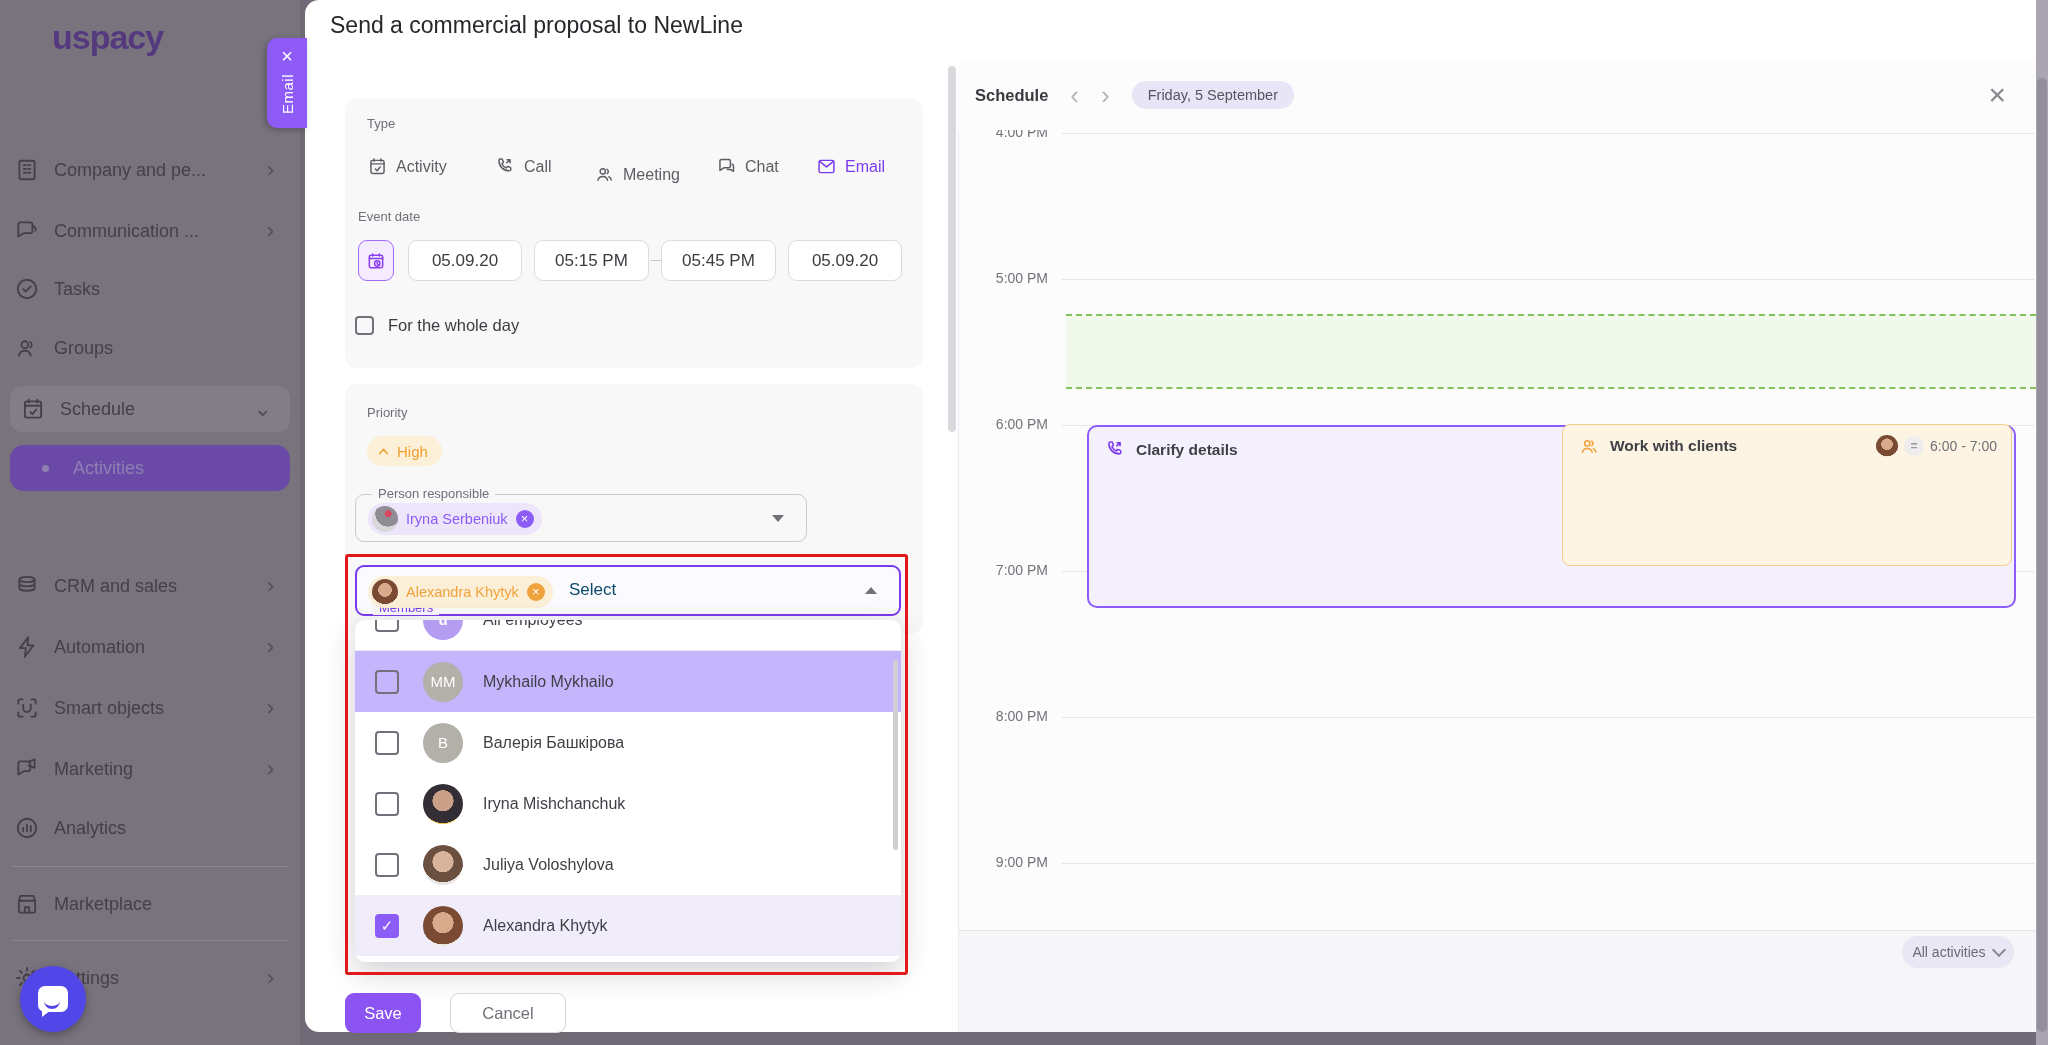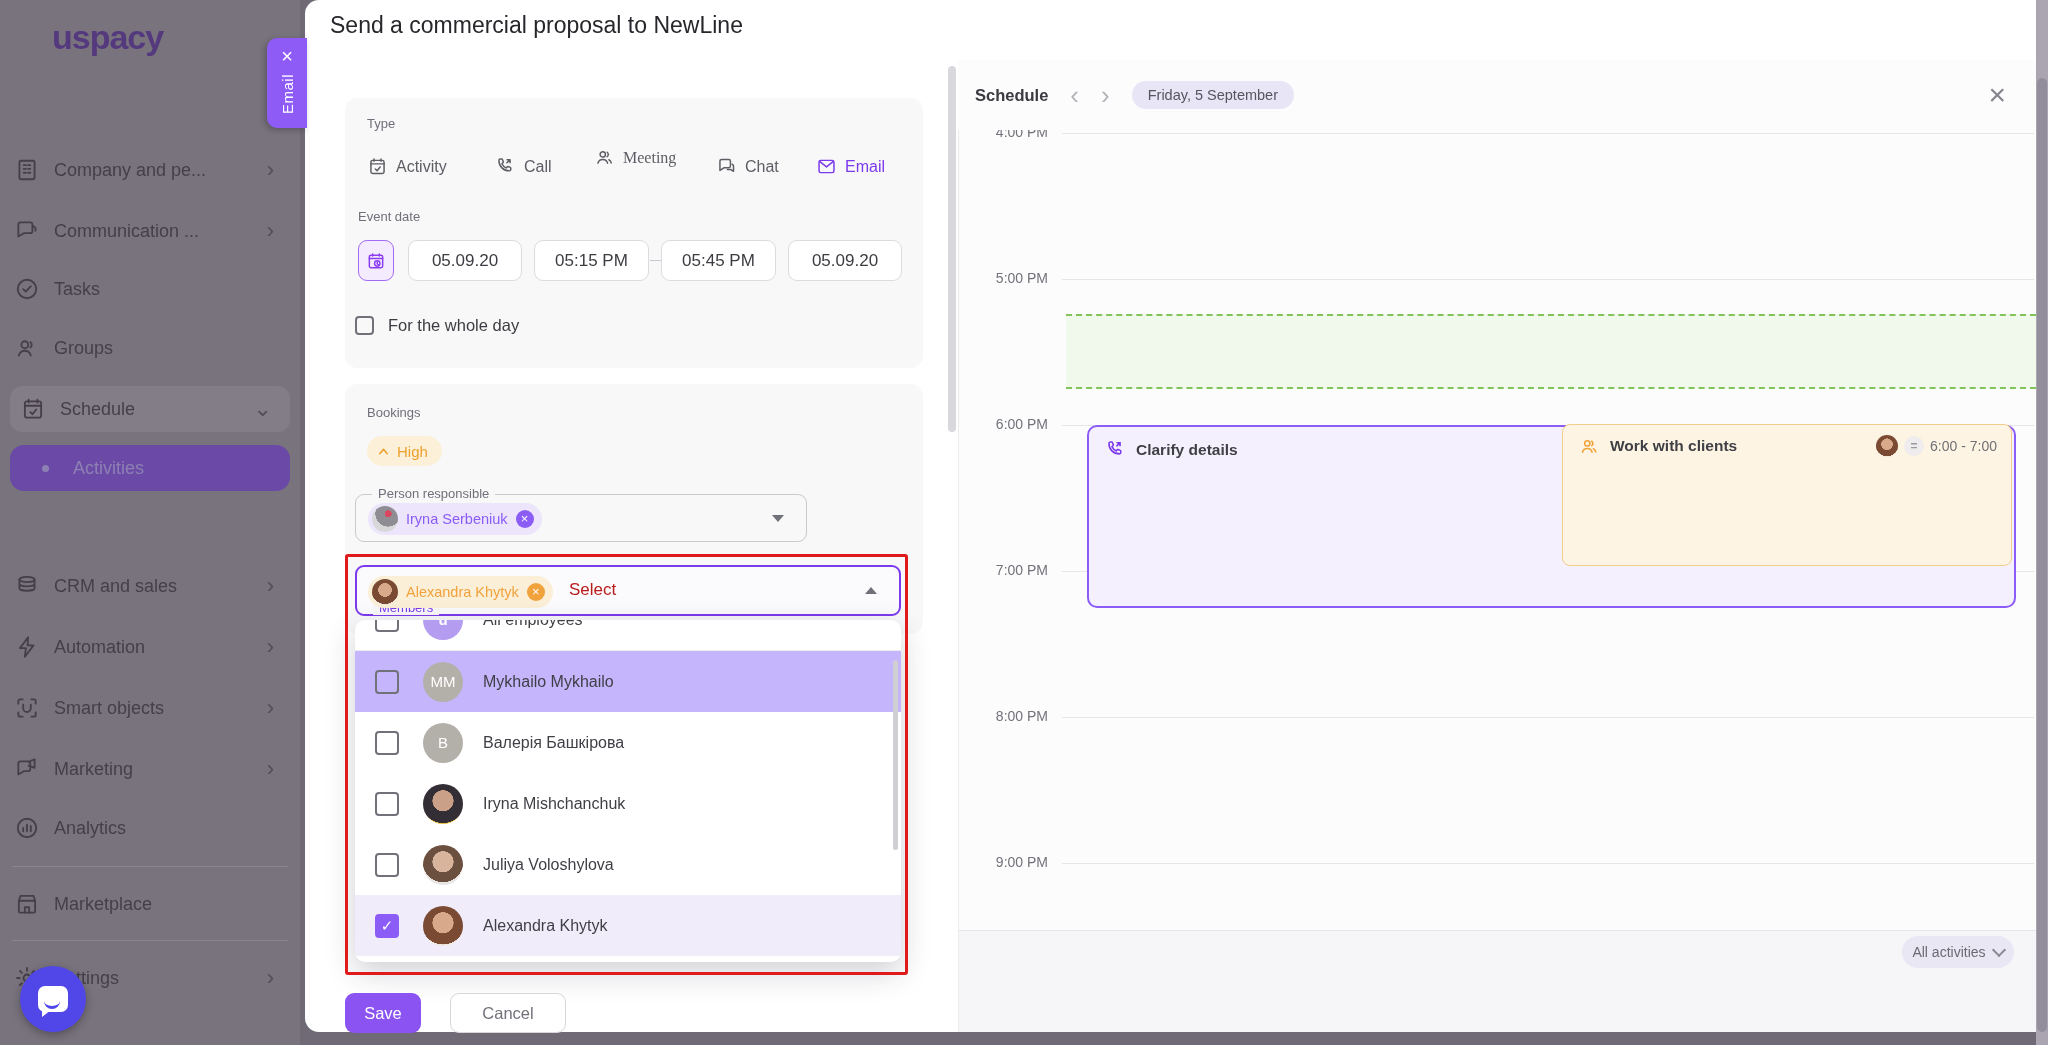--- a/index.html
+++ b/index.html
@@ -237,21 +237,21 @@
       </svg>
     <span>Activity</span>
   </div>
   <div class="s typeopt" style="left:495px;top:156px;">
     <svg width="21" height="21" viewBox="0 0 24 24">
         <path d="M4.5 5c0-.8.7-1.5 1.5-1.5h1.8c.3 0 .6.2.7.5l1 2.6c.1.3 0 .6-.2.8L7.9 8.8a10 10 0 0 0 4.8 4.8l1.4-1.4c.2-.2.5-.3.8-.2l2.6 1c.3.1.5.4.5.7v1.8c0 .8-.7 1.5-1.5 1.5C9.6 17 4.5 11.9 4.5 5z"></path>
         <path d="M13.8 4.2h3.4v3.4M17.2 4.2l-3.6 3.6"></path>
       </svg>
     <span>Call</span>
   </div>
-  <div class="s typeopt" style="left:594px;top:147px;font-family:Liberation Serif, serif;">
+  <div class="s typeopt" style="left:594px;top:164px;">
     <svg width="21" height="21" viewBox="0 0 24 24">
         <circle cx="10" cy="8.5" r="3"></circle>
         <path d="M4.5 18.5c.7-2.8 3-4.2 5.5-4.2s4.8 1.4 5.5 4.2"></path>
         <path d="M15 6a3 3 0 0 1 0 5M17 14.6c1.4.6 2.3 1.8 2.7 3.6"></path>
       </svg>
     <span>Meeting</span>
   </div>
   <div class="s typeopt" style="left:716px;top:156px;">
     <svg width="21" height="21" viewBox="0 0 24 24">
         <path d="M4.5 6a2 2 0 0 1 2-2h8a2 2 0 0 1 2 2v5.5a2 2 0 0 1-2 2H9l-4.5 3z"></path>
@@ -287,21 +287,21 @@
       <span>05:45 PM</span>
     </div>
   <div class="s inp" style="left:788px;top:240px;width:114px;height:41px;">
       <span>05.09.20</span>
     </div>
 
   <div class="s cbx" style="left:355px;top:316px;width:19px;height:19px;"></div>
   <div class="s" style="left:388px;top:316px;font-size:16.5px;color:#3c3c42;">For the whole day</div>
 
   <div class="s card" style="left:345px;top:384px;width:578px;height:250px;"></div>
-  <div class="s flabel" style="left:367px;top:405px;">Bookings</div>
+  <div class="s flabel" style="left:367px;top:405px;">Priority</div>
   <div class="s" style="left:367px;top:436px;height:30px;padding:0 14px 0 10px;background:#fcf0d8;border-radius:15px;display:flex;align-items:center;gap:7px;color:#eda12f;font-size:15px;">
     <svg width="13" height="13" viewBox="0 0 24 24" stroke="#eda12f" fill="none" stroke-width="3" stroke-linecap="round" stroke-linejoin="round">
         <path d="M5 16 12 8l7 8"></path>
       </svg>
     <span>High</span>
   </div>
 
   <div class="s field" style="left:355px;top:494px;width:452px;height:48px;">
     <span class="fleg">Person responsible</span>
     <div class="chip purple" style="position:absolute;left:12px;top:8px;">
@@ -312,21 +312,21 @@
     <span class="tri down" style="position:absolute;right:22px;top:20px;"></span>
   </div>
 
   <div class="s field purple" style="left:355px;top:565px;width:546px;height:51px;background:#fbfafc;">
     <span class="fleg" style="background:#f9f8f9;">Members</span>
     <div class="chip amber" style="position:absolute;left:11px;top:9px;">
       <span class="av ph ph-alex"></span>
       <span>Alexandra Khytyk</span>
       <span class="xr">×</span>
     </div>
-    <span style="position:absolute;left:212px;top:13px;font-size:17px;color:#b91c1c;">Select</span>
+    <span style="position:absolute;left:212px;top:13px;font-size:17px;color:#0c4a6e;">Select</span>
     <span class="tri up" style="position:absolute;right:22px;top:20px;"></span>
   </div>
 
   <div class="s dd">
     <div class="row" style="margin-top:-31px;border-bottom:1px solid #ececef;">
       <span class="cbx rcb"></span>
       <span class="rav avlogo">
           <span>u</span>
         </span>
       <span class="rnm">All employees</span>

